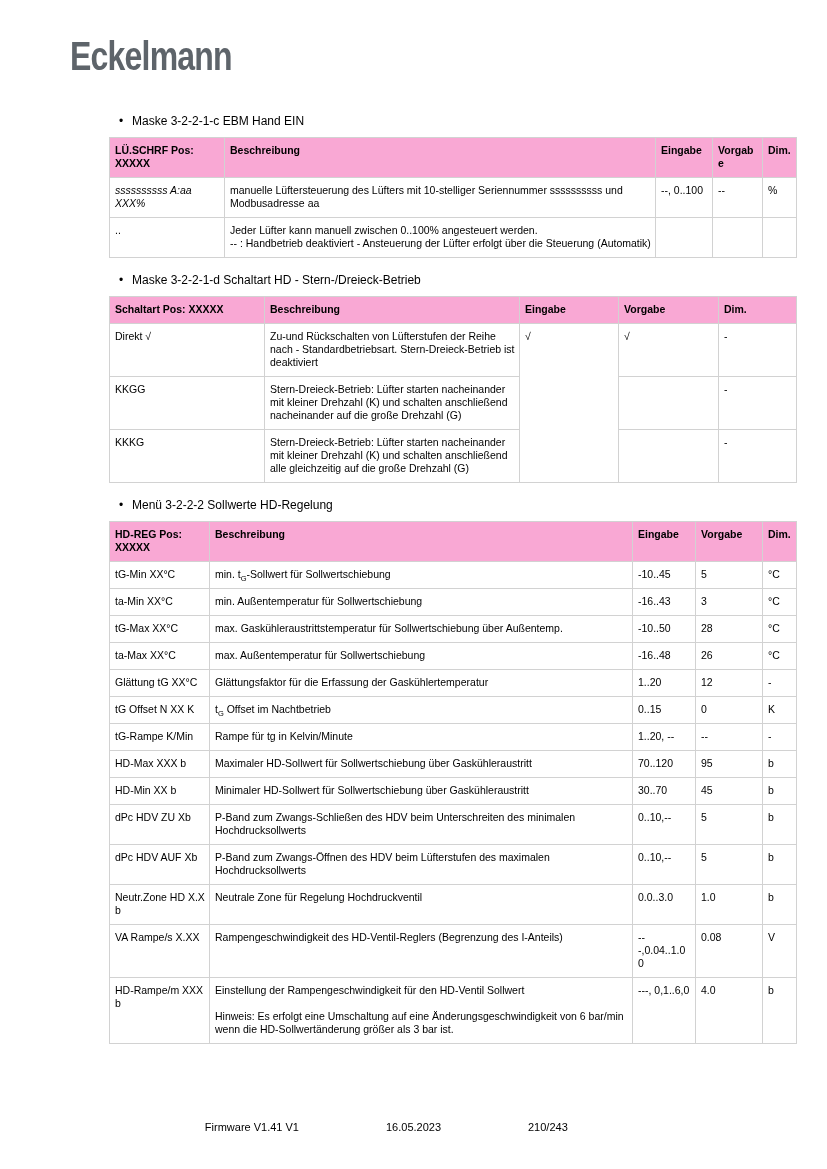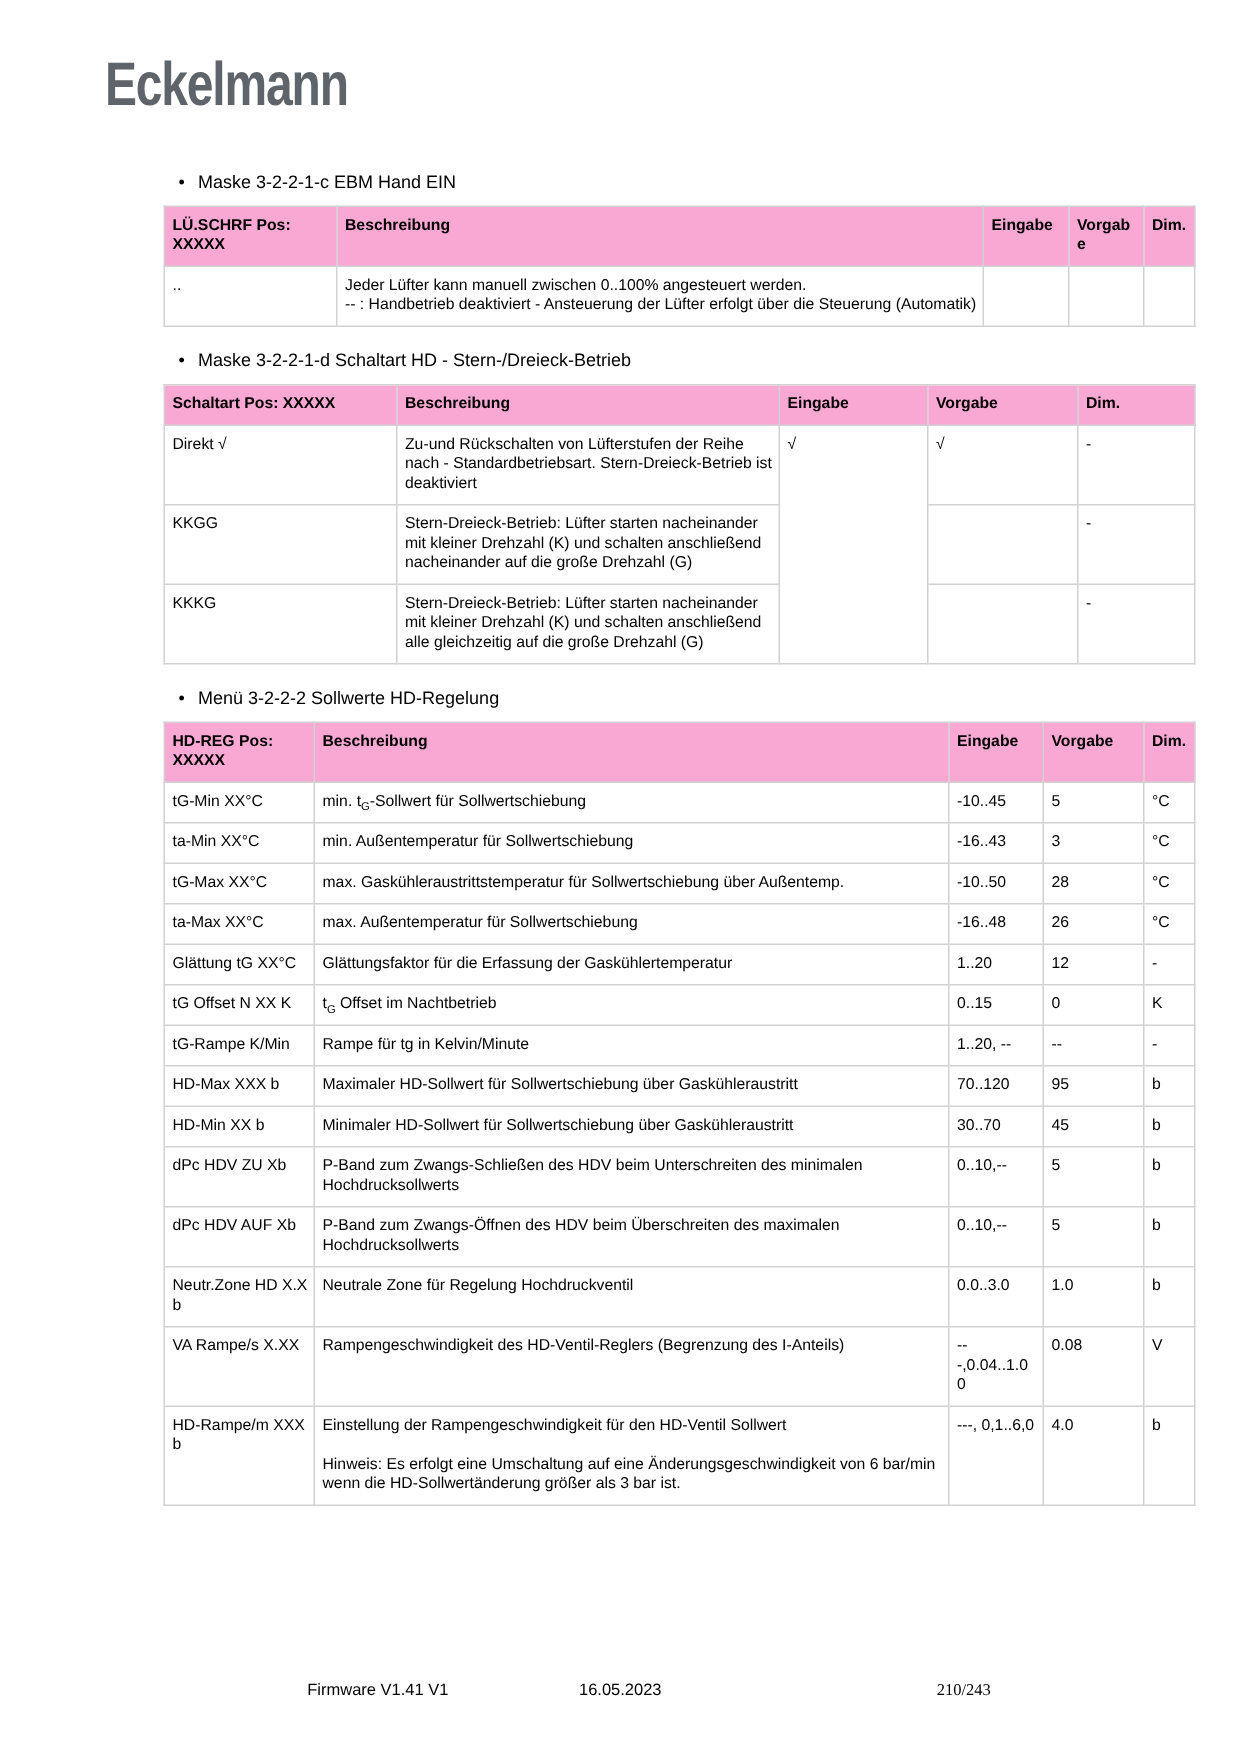--- a/index.html
+++ b/index.html
@@ -41,21 +41,21 @@
   .t3 col:nth-child(1){width:100px} .t3 col:nth-child(2){width:423px}
   .t3 col:nth-child(3){width:63px}  .t3 col:nth-child(4){width:67px}
   .t3 col:nth-child(5){width:34px}
   .footer {
     position:absolute; left:70px; top:1120px; width:687px; display:flex;
     font-size:11px; line-height:14px;
   }
   .footer > span { flex:1; }
   .footer .f-left { text-align:right; }
   .footer .f-center { text-align:center; }
-  .footer .f-right { text-align:center;font-family:Liberation Serif, serif; }
+  .footer .f-right { text-align:left; }
 </style>
 </head>
 <body>
 
 <div class="page">
   <div class="content">
     <div class="logo">Eckelmann</div>
 
     <div class="section first">
       <div class="heading">Maske 3-2-2-1-c EBM Hand EIN</div>
@@ -71,20 +71,27 @@
             <tr>
               <th>LÜ.SCHRF Pos:<br>XXXXX</th>
               <th>Beschreibung</th>
               <th>Eingabe</th>
               <th>Vorgabe</th>
               <th>Dim.</th>
             </tr>
           </thead>
           <tbody>
             <tr>
+              <td class="it">ssssssssss A:aa<br>XXX%</td>
+              <td>manuelle Lüftersteuerung des Lüfters mit 10-stelliger Seriennummer ssssssssss und Modbusadresse aa</td>
+              <td>--, 0..100</td>
+              <td>--</td>
+              <td>%</td>
+            </tr>
+            <tr>
               <td>..</td>
               <td>Jeder Lüfter kann manuell zwischen 0..100% angesteuert werden.<br>-- : Handbetrieb deaktiviert - Ansteuerung der Lüfter erfolgt über die Steuerung (Automatik)</td>
               <td></td>
               <td></td>
               <td></td>
             </tr>
           </tbody>
         </table>
     </div>
 
@@ -216,21 +223,21 @@
             </tr>
             <tr>
               <td>dPc HDV ZU Xb</td>
               <td>P-Band zum Zwangs-Schließen des HDV beim Unterschreiten des minimalen Hochdrucksollwerts</td>
               <td>0..10,--</td>
               <td>5</td>
               <td>b</td>
             </tr>
             <tr>
               <td>dPc HDV AUF Xb</td>
-              <td>P-Band zum Zwangs-Öffnen des HDV beim Überschreiten des maximalen Hochdrucksollwerts</td>
+              <td>P-Band zum Zwangs-Öffnen des HDV beim Lüfterstufen des maximalen Hochdrucksollwerts</td>
               <td>0..10,--</td>
               <td>5</td>
               <td>b</td>
             </tr>
             <tr>
               <td>Neutr.Zone HD X.X b</td>
               <td>Neutrale Zone für Regelung Hochdruckventil</td>
               <td>0.0..3.0</td>
               <td>1.0</td>
               <td>b</td>

